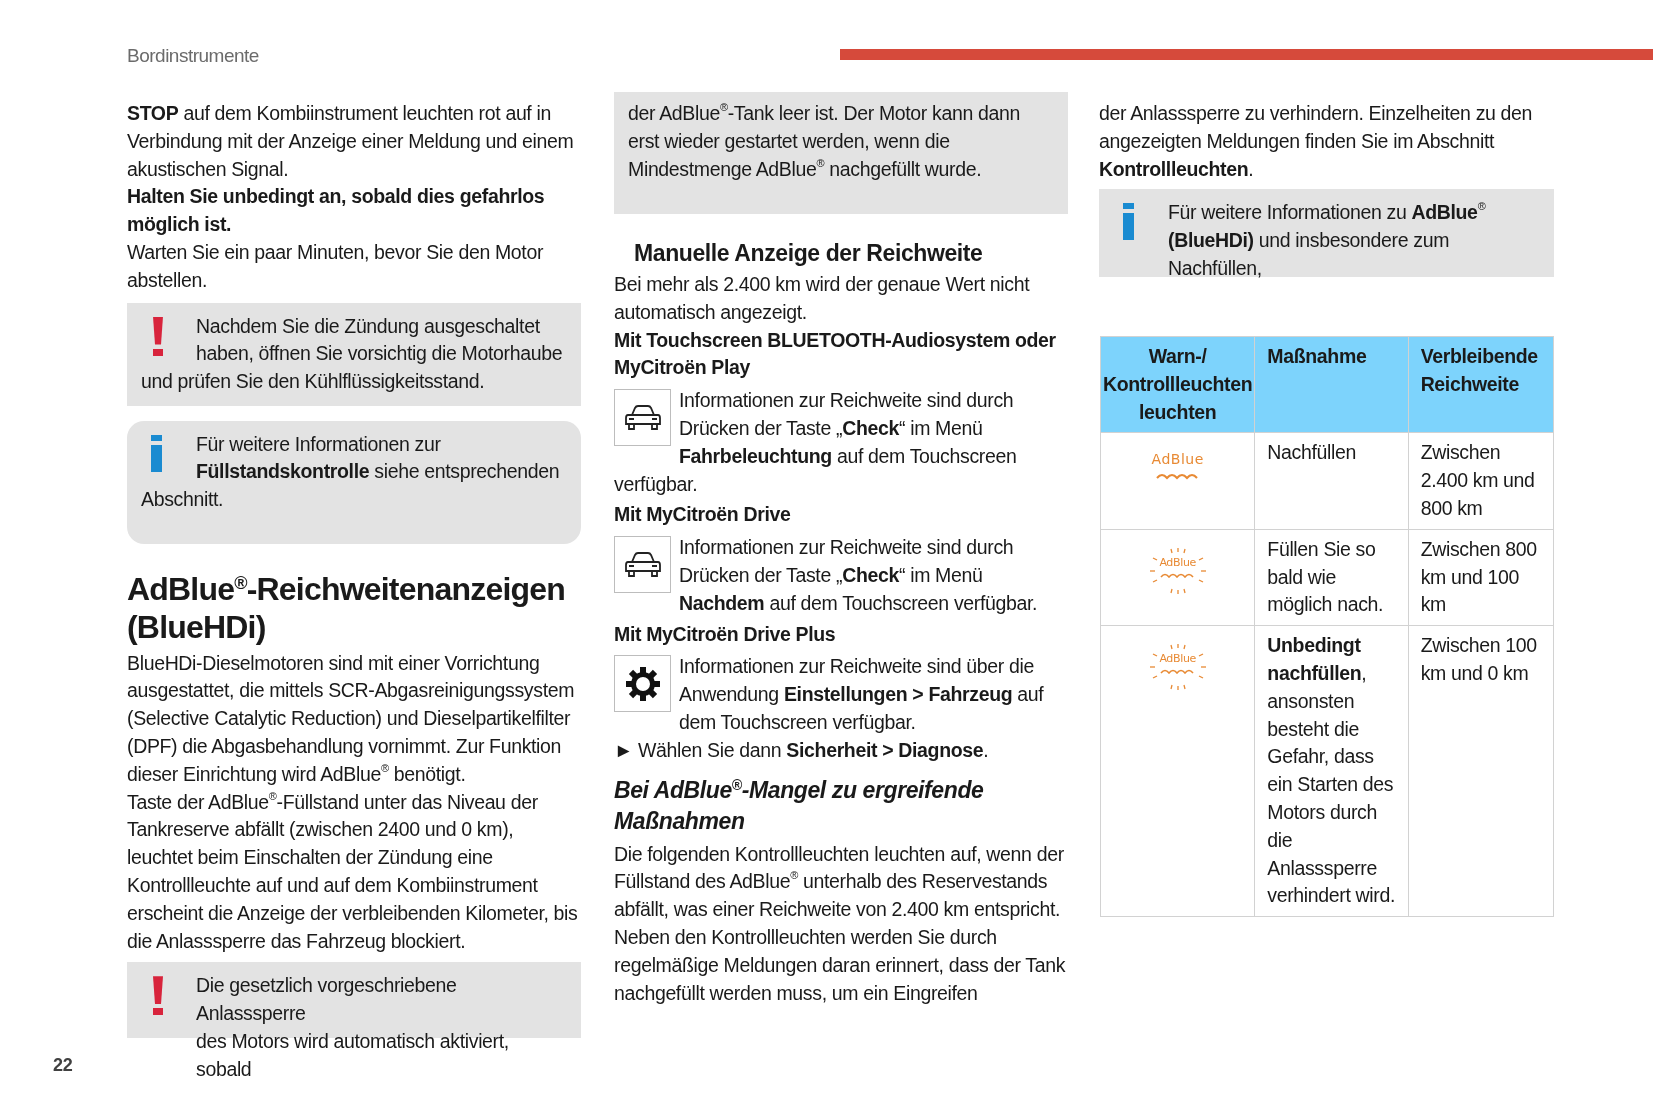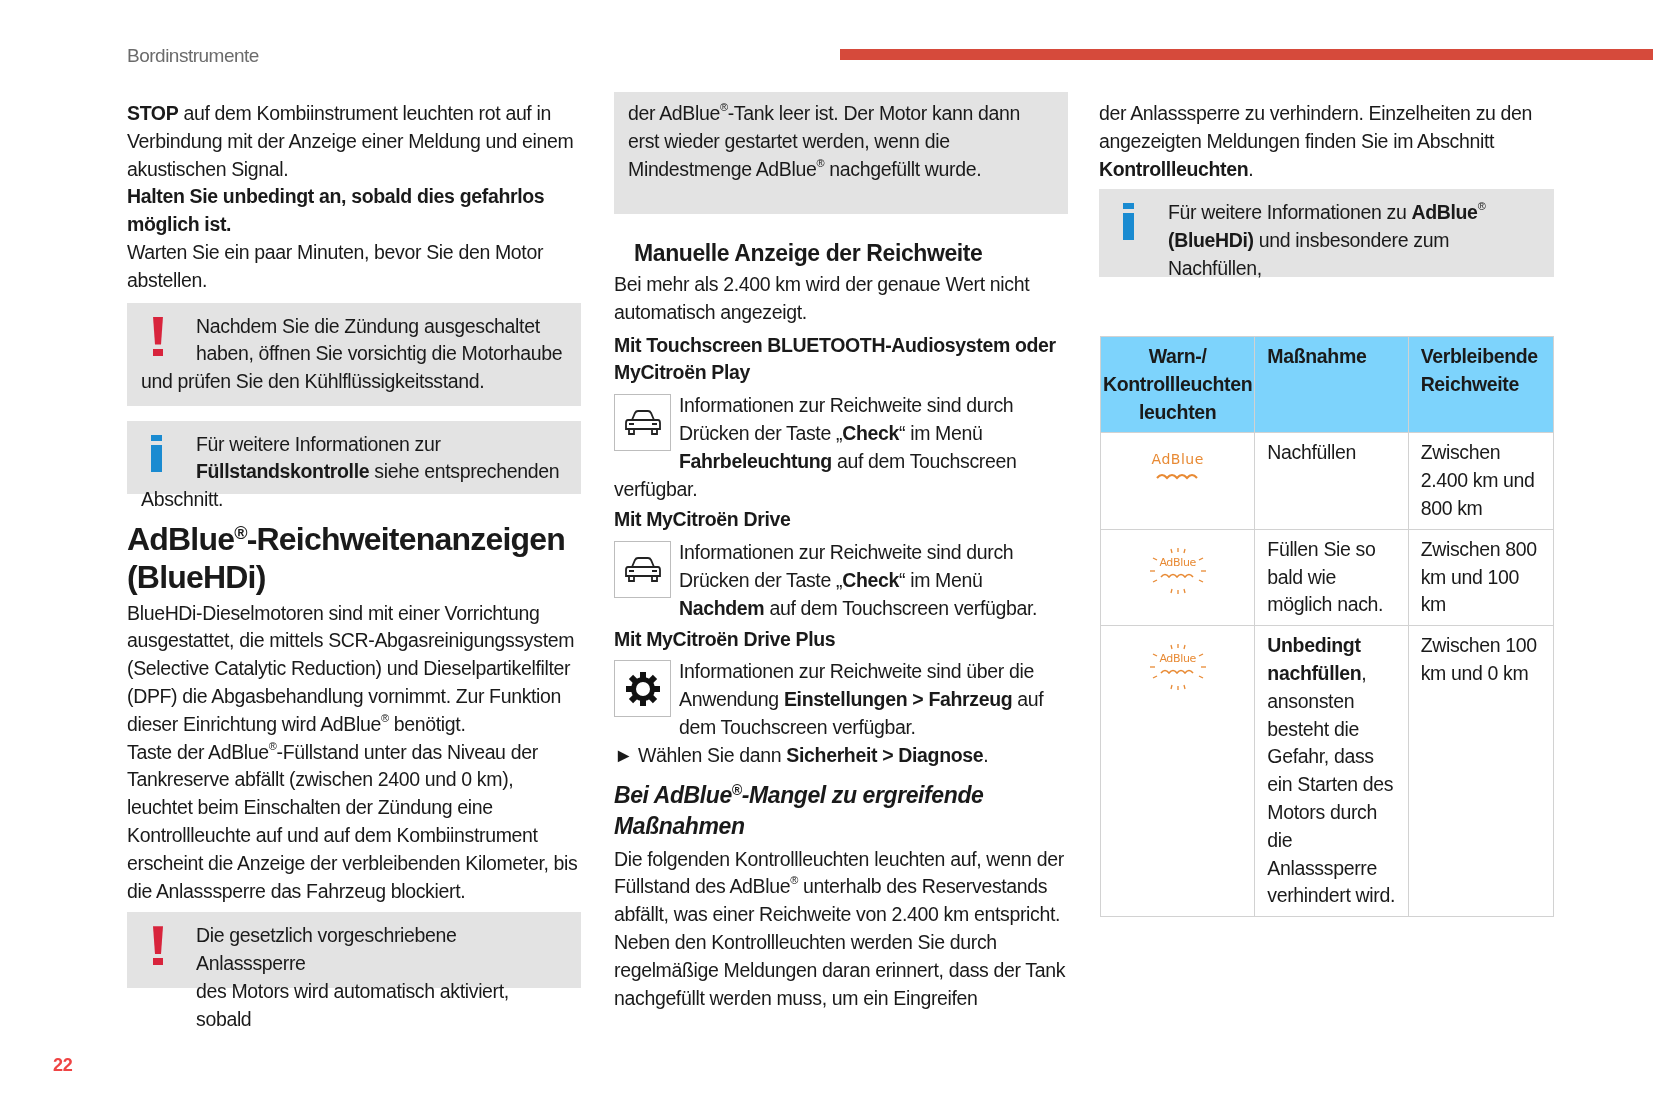--- a/index.html
+++ b/index.html
@@ -27,21 +27,21 @@
     .h1 { font-size: 32px; font-weight: bold; line-height: 38px; letter-spacing: -0.8px; }
     .h2 { font-size: 23px; font-weight: bold; line-height: 31px; letter-spacing: -0.4px; }
     .h3 { font-weight: bold; }
     .iconbox { float: left; width: 57px; height: 57px; border: 1px solid #bdbdbd; margin: 2px 8px 2px 0; display: flex; align-items: center; justify-content: center; background: #fff; }
     .clear { clear: both; }
     table.t { position: absolute; left: 1100px; top: 336px; border-collapse: collapse; width: 454px; font-size: 19.5px; line-height: 27.8px; }
     table.t td, table.t th { border: 1.5px solid #d2d2d2; vertical-align: top; padding: 6px 12px; text-align: left; }
     table.t th { font-weight: bold; background: #7dd3fc; }
     table.t th.c1 { text-align: center; padding: 6px 2px; }
     table.t td.c1 { text-align: center; padding-top: 18px; }
-    .pageno { left: 53px; top: 1052px; font-size: 18px; font-weight: bold; color: #ef4444; }
+    .pageno { left: 53px; top: 1052px; font-size: 18px; font-weight: bold; color: #404040; }
   </style>
 </head>
 <body>
 
 <div class="abs header-title">Bordinstrumente</div>
 <div class="abs red-bar"></div>
 
 <div class="col col1">
   <p><b>STOP</b><span> auf dem Kombiinstrument leuchten rot auf in Verbindung mit der Anzeige einer Meldung und einem akustischen Signal.</span></p>
   <p><b>Halten Sie unbedingt an, sobald dies gefahrlos möglich ist.</b></p>
@@ -50,21 +50,21 @@
   <div class="note" style="margin-top:8px; height:103px;">
     <span class="icon warn-icon">
         <span class="bar"></span>
         <span class="dot"></span>
       </span>
     <div class="ind">Nachdem Sie die Zündung ausgeschaltet</div>
     <div class="ind">haben, öffnen Sie vorsichtig die Motorhaube</div>
     <div>und prüfen Sie den Kühlflüssigkeitsstand.</div>
   </div>
 
-  <div class="note" style="margin-top:15px; height:73px;">
+  <div class="note" style="margin-top:15px; height:123px;border-radius:17px;">
     <span class="icon info-icon">
         <span class="dot"></span>
         <span class="bar"></span>
       </span>
     <div class="ind">Für weitere Informationen zur</div>
     <div class="ind"><b>Füllstandskontrolle</b><span> siehe entsprechenden</span></div>
     <div>Abschnitt.</div>
   </div>
 
   <div class="h1" style="margin-top:26px;"><span>AdBlue</span><sup style="font-size:18px;top:4px;">®</sup><span>-Reichweitenanzeigen (BlueHDi)</span></div>
@@ -82,21 +82,21 @@
 </div>
 
 <div class="col col2">
   <div class="note" style="padding:8px 14px 10px 14px; height:122px;">
     <p><span>der AdBlue</span><sup>®</sup><span>-Tank leer ist. Der Motor kann dann erst wieder gestartet werden, wenn die Mindestmenge AdBlue</span><sup>®</sup><span> nachgefüllt wurde.</span></p>
   </div>
 
   <div class="h2" style="margin-top:24px;margin-left:20px;">Manuelle Anzeige der Reichweite</div>
   <p style="margin-top:2px;">Bei mehr als 2.400 km wird der genaue Wert nicht automatisch angezeigt.</p>
 
-  <p class="h3" style="margin-top:5px;">Mit Touchscreen BLUETOOTH-Audiosystem oder MyCitroën Play</p>
+  <p class="h3" style="">Mit Touchscreen BLUETOOTH-Audiosystem oder MyCitroën Play</p>
   <div style="margin-top:5px;">
     <span class="iconbox">
       <svg width="36" height="26" viewBox="0 0 36 26">
           <path d="M7 10 L10 3 Q11 1 13 1 L23 1 Q25 1 26 3 L29 10 M3 10 L33 10 Q35 10 35 13 L35 19 L1 19 L1 13 Q1 10 3 10 Z M4 19 L4 24 L9 24 L9 19 M27 19 L27 24 L32 24 L32 19 M4 14 L9 14 M27 14 L32 14" fill="none" stroke="#222" stroke-width="1.8"></path>
         </svg>
     </span>
     <span>Informationen zur Reichweite sind durch Drücken der Taste „</span><b>Check</b><span>“ im Menü </span><b>Fahrbeleuchtung</b><span> auf dem Touchscreen verfügbar.</span>
   </div>
 
   <p class="h3 clear" style="margin-top:3px;">Mit MyCitroën Drive</p>

